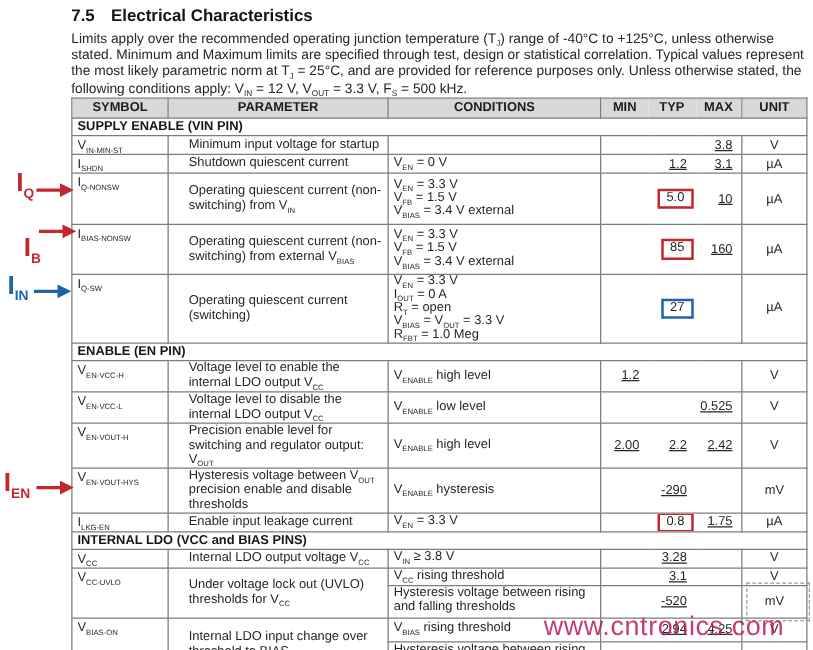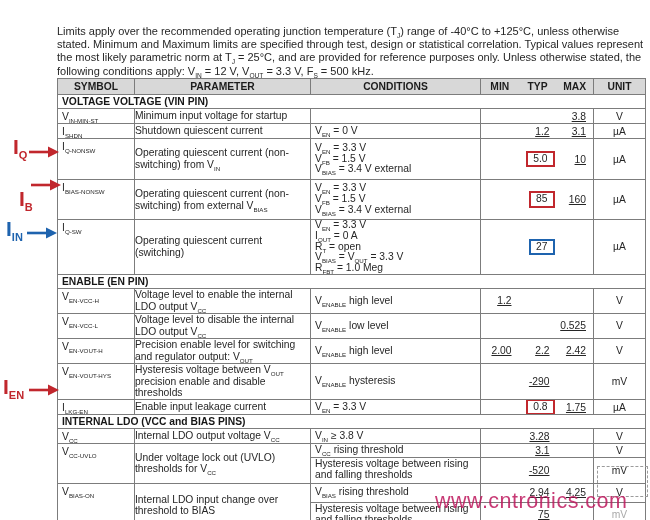--- a/index.html
+++ b/index.html
@@ -11,21 +11,21 @@
   .intro{position:absolute;left:57px;top:25px;width:589px;font-size:11px;line-height:13.2px;color:#262626;}
   table.spec{position:absolute;left:57px;top:78px;width:588px;border-collapse:collapse;table-layout:fixed;
              font-size:10.3px;color:#262626;}
   .spec th,.spec td{border:1px solid #7c7c7c;padding:0 3px;vertical-align:middle;overflow:hidden;}
   .spec thead th{background:#d8d8d8;font-weight:bold;text-align:center;height:15px;font-size:10.3px;color:#1c1c1c;}
   .spec th.nmin,.spec td.nmin{border-right:none;}
   .spec th.ntyp,.spec td.ntyp{border-left:none;border-right:none;}
   .spec th.nmax,.spec td.nmax{border-left:none;}
   .spec td.section{font-weight:bold;padding-left:4px;color:#161616;}
   .spec td.sym{vertical-align:top;padding-top:2px;padding-left:4px;line-height:11.5px;}
-  .spec td.param{padding-left:0;line-height:11.6px;}
+  .spec td.param{padding-left:16px;line-height:11.6px;}
   .spec td.cond{padding-left:4px;line-height:10.8px;}
   .spec td.num{text-align:right;padding-right:7px;white-space:nowrap;text-decoration:underline;}
   .spec td.unit{text-align:center;}
   .spec td.unit.faded{color:#a9a9a9;}
   .box{display:inline-block;padding:0 5px;margin:-1px -5px -1px 0;line-height:12.5px;
        border:2.5px solid #000;background:#fff;}
   .box.red{border-color:#c1272d;}
   .box.blue{border-color:#1e63ae;}
   .ann{position:absolute;font-size:21px;font-weight:bold;line-height:20px;}
   .ann sub{font-size:11px;font-weight:bold;}
@@ -38,20 +38,23 @@
   .arr-iin{left:27px;top:226px;} .arr-ien{left:29px;top:383px;}
   .watermark{position:absolute;left:435px;top:489px;font-size:21.5px;letter-spacing:0.5px;
              color:#be185d;opacity:0.85;z-index:6;white-space:nowrap;}
   .sel-box{position:absolute;left:597px;top:466px;width:49px;height:29px;border:1px dashed #9b9b9b;z-index:5;}
 </style>
 </head>
 <body>
 
 <div class="canvas">
 
+  <div class="title">
+    <span class="num">7.5</span><span>Electrical Characteristics</span>
+  </div>
 
   <div class="intro">Limits apply over the recommended operating junction temperature (T<sub>J</sub>) range of -40°C to +125°C, unless otherwise stated. Minimum and Maximum limits are specified through test, design or statistical correlation. Typical values represent the most likely parametric norm at T<sub>J</sub> = 25°C, and are provided for reference purposes only. Unless otherwise stated, the following conditions apply: V<sub>IN</sub> = 12 V, V<sub>OUT</sub> = 3.3 V, F<sub>S</sub> = 500 kHz.</div>
 
   <table class="spec">
     <colgroup>
       <col style="width:77px">
         <col style="width:176px">
         <col style="width:170px">
       <col style="width:38px">
         <col style="width:38px">
@@ -64,21 +67,21 @@
         <th>PARAMETER</th>
         <th>CONDITIONS</th>
         <th class="nmin">MIN</th>
         <th class="ntyp">TYP</th>
         <th class="nmax">MAX</th>
         <th>UNIT</th>
       </tr>
     </thead>
     <tbody>
         <tr style="height: 14px;">
-          <td class="section" colspan="7">VOLTAGE VOLTAGE (VIN PIN)</td>
+          <td class="section" colspan="7">SUPPLY ENABLE (VIN PIN)</td>
         </tr>
         <tr style="height: 15px;">
           <td class="sym">V<sub>IN-MIN-ST</sub></td>
           <td class="param">Minimum input voltage for startup</td>
           <td class="cond"></td>
           <td class="num nmin"></td>
           <td class="num ntyp"></td>
           <td class="num nmax">3.8</td>
           <td class="unit">V</td>
         </tr>

